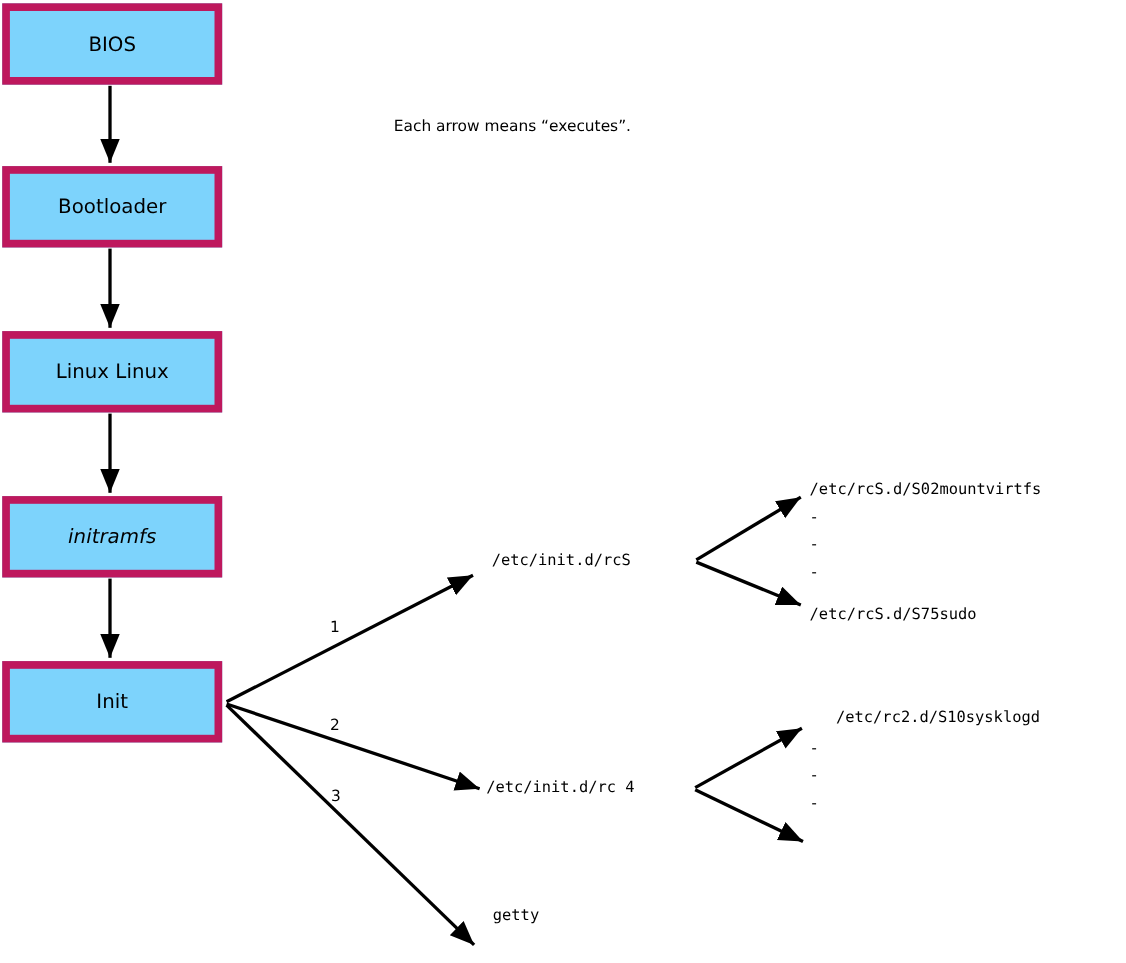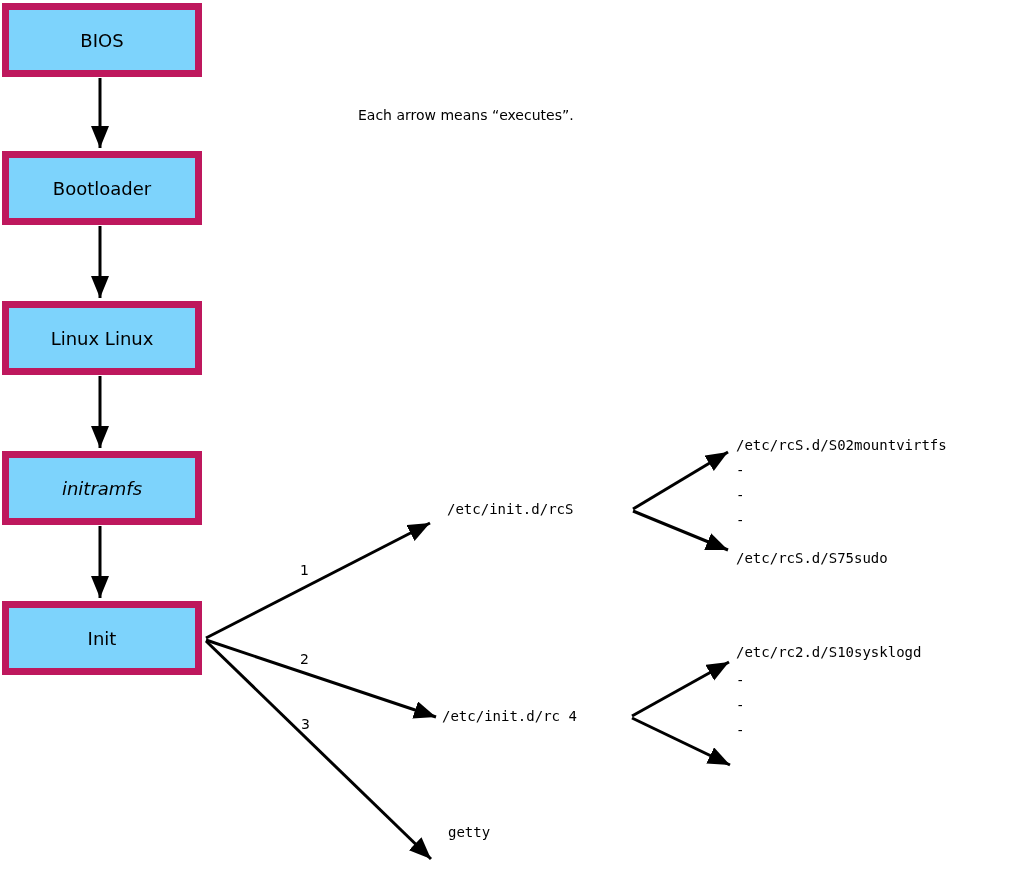--- a/index.html
+++ b/index.html
@@ -105,20 +105,20 @@
   <div class="lbl sans" style="left:301px; top:725px;">3</div>
 
   <div class="lbl mono" style="left:447px; top:510px;">/etc/init.d/rcS</div>
   <div class="lbl mono" style="left:736px; top:446px;">/etc/rcS.d/S02mountvirtfs</div>
   <div class="lbl mono" style="left:736px; top:471px;">-</div>
   <div class="lbl mono" style="left:736px; top:496px;">-</div>
   <div class="lbl mono" style="left:736px; top:521px;">-</div>
   <div class="lbl mono" style="left:736px; top:517px;margin-top:42px;">/etc/rcS.d/S75sudo</div>
 
   <div class="lbl mono" style="left:442px; top:717px;">/etc/init.d/rc 4</div>
-  <div class="lbl mono" style="left:736px; top:653px;">/etc/rc2.d/S10sysklogd</div>
+  <div class="lbl mono" style="left:760px; top:653px;">/etc/rc2.d/S10sysklogd</div>
   <div class="lbl mono" style="left:736px; top:681px;">-</div>
   <div class="lbl mono" style="left:736px; top:706px;">-</div>
   <div class="lbl mono" style="left:736px; top:731px;">-</div>
 
   <div class="lbl mono" style="left:448px; top:833px;">getty</div>
 
 </div>
 
 </body></html>

